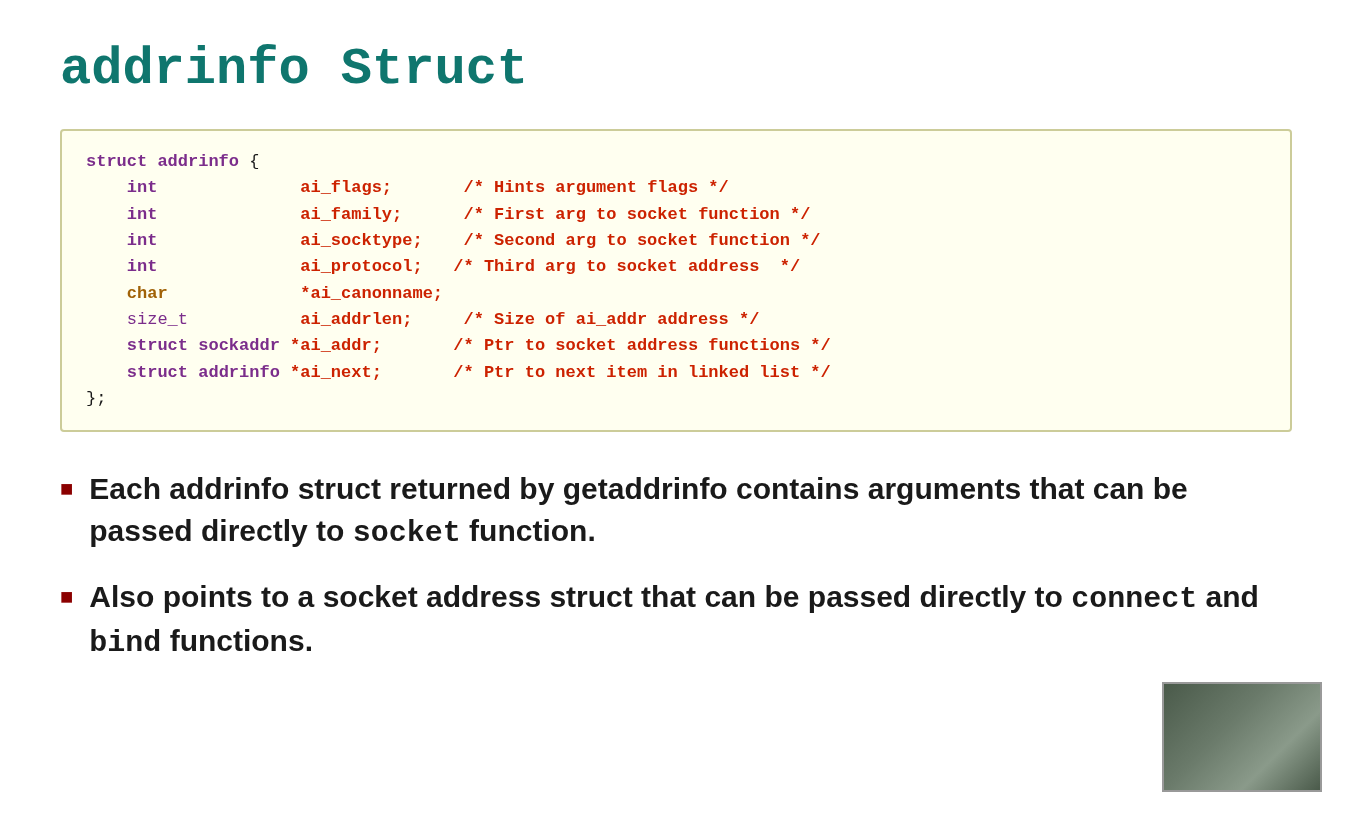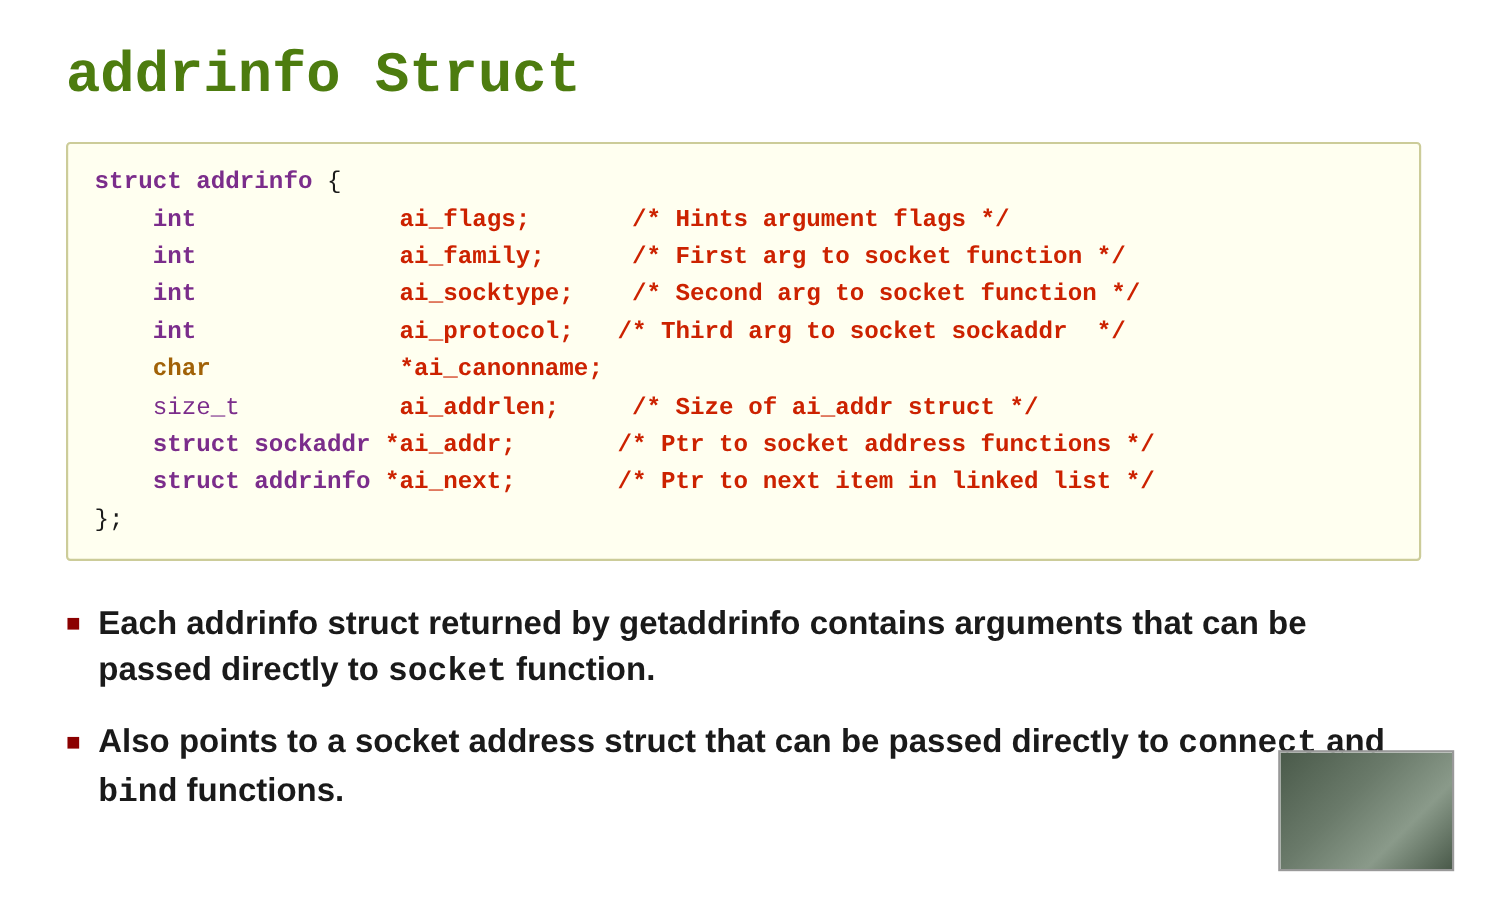--- a/index.html
+++ b/index.html
@@ -24,32 +24,32 @@
       height: 822px;
       background: #ffffff;
       padding: 40px 60px;
       position: relative;
     }
 
     .slide-title {
       font-family: 'Courier New', monospace;
       font-size: 52px;
       font-weight: bold;
-      color: #4d7c0f;
+      color: #0f766e;
       margin-bottom: 30px;
     }
 
     .code-box {
       background: #fffff0;
       border: 2px solid #cccc99;
       border-radius: 4px;
       padding: 18px 24px;
       margin-bottom: 36px;
       font-family: 'Courier New', monospace;
-      font-size: 22px;
+      font-size: 17px;
       line-height: 1.55;
     }
 
     .code-line {
       display: flex;
       white-space: pre;
     }
 
     .kw-struct {
       color: #7B2D8B;
@@ -159,29 +159,29 @@
 
     <div class="code-line">
       <span class="plain">    </span><span class="kw-int">int</span><span class="plain">              </span><span class="field-name">ai_family;</span><span class="plain">      </span><span class="comment">/* First arg to socket function */</span>
     </div>
 
     <div class="code-line">
       <span class="plain">    </span><span class="kw-int">int</span><span class="plain">              </span><span class="field-name">ai_socktype;</span><span class="plain">    </span><span class="comment">/* Second arg to socket function */</span>
     </div>
 
     <div class="code-line">
-      <span class="plain">    </span><span class="kw-int">int</span><span class="plain">              </span><span class="field-name">ai_protocol;</span><span class="plain">   </span><span class="comment">/* Third arg to socket sockaddr  */</span>
+      <span class="plain">    </span><span class="kw-int">int</span><span class="plain">              </span><span class="field-name">ai_protocol;</span><span class="plain">   </span><span class="comment">/* Third arg to socket address  */</span>
     </div>
 
     <div class="code-line">
       <span class="plain">    </span><span class="kw-char">char</span><span class="plain">             </span><span class="field-name">*ai_canonname;</span><span class="plain"> </span>
     </div>
 
     <div class="code-line">
-      <span class="plain">    </span><span class="kw-size_t">size_t</span><span class="plain">           </span><span class="field-name">ai_addrlen;</span><span class="plain">     </span><span class="comment">/* Size of ai_addr struct */</span>
+      <span class="plain">    </span><span class="kw-size_t">size_t</span><span class="plain">           </span><span class="field-name">ai_addrlen;</span><span class="plain">     </span><span class="comment">/* Size of ai_addr address */</span>
     </div>
 
     <div class="code-line">
       <span class="plain">    </span><span class="kw-struct">struct sockaddr</span><span class="plain"> </span><span class="field-name">*ai_addr;</span><span class="plain">       </span><span class="comment">/* Ptr to socket address functions */</span>
     </div>
 
     <div class="code-line">
       <span class="plain">    </span><span class="kw-struct">struct addrinfo</span><span class="plain"> </span><span class="field-name">*ai_next;</span><span class="plain">       </span><span class="comment">/* Ptr to next item in linked list */</span>
     </div>
 

